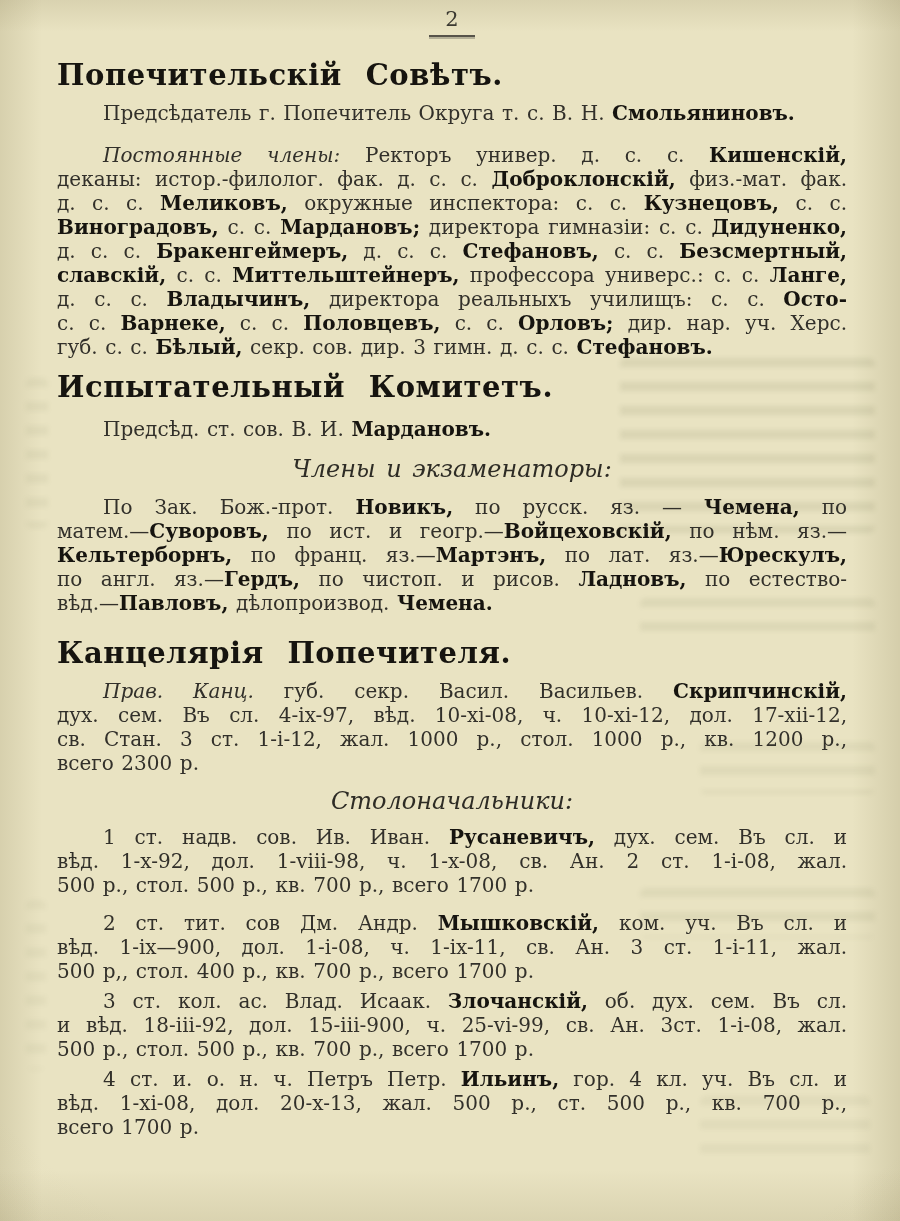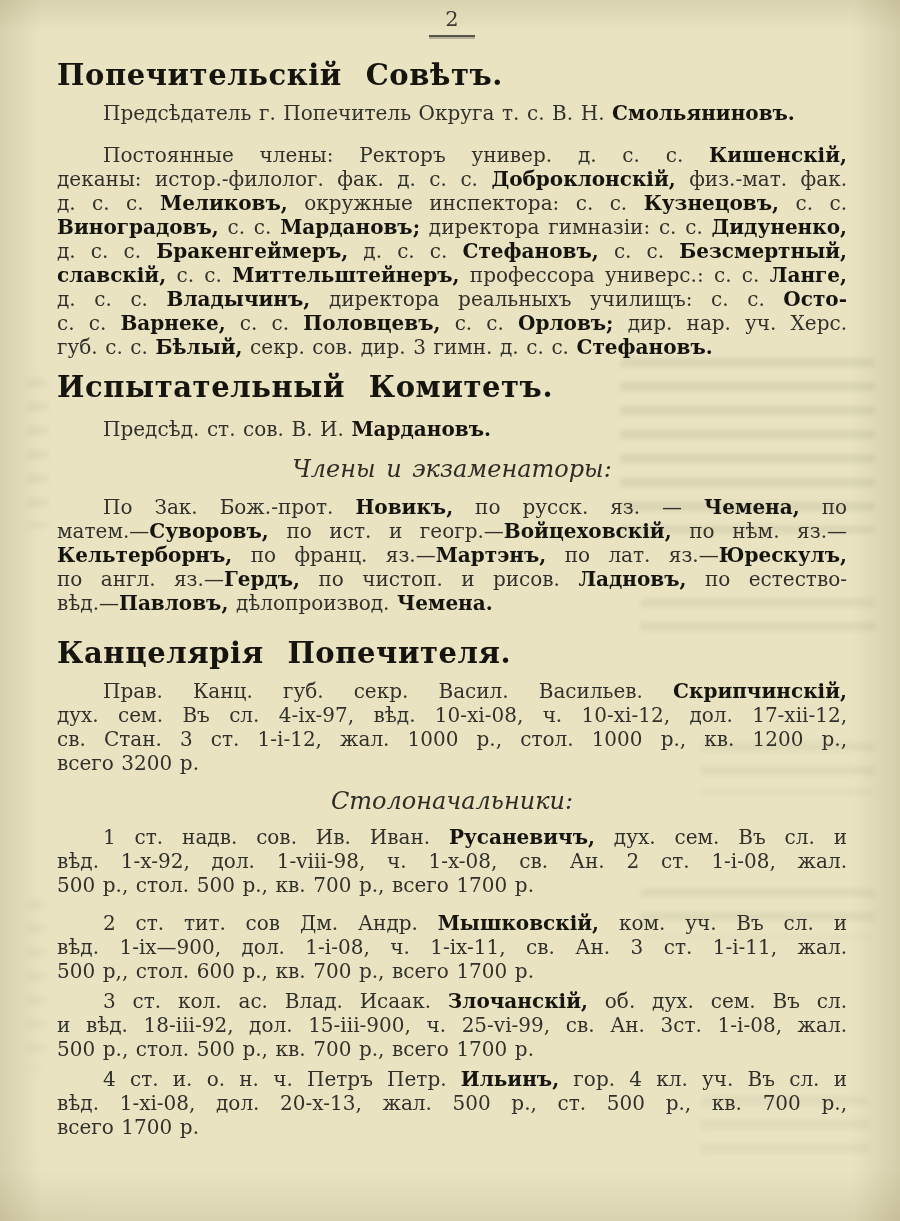--- a/index.html
+++ b/index.html
@@ -78,21 +78,21 @@
   .para.e4{margin-top:6px;}
 
   .line{
     text-align:justify;
     text-align-last:justify;
     word-spacing:.06em;
   }
   .line.last{text-align-last:left;}
   .line.indent{text-indent:46px;}
   .b{font-weight:bold;color:var(--ink-bold);}
-  .i{}
+  .i{font-style:italic;}
 </style>
 </head>
 <body>
 
 <div class="page">
   <div class="ghost g1"></div>
   <div class="ghost g2"></div>
   <div class="ghost g3"></div>
   <div class="ghost g4"></div>
   <div class="ghost g5"></div>
@@ -133,33 +133,33 @@
         <div class="line"><span class="b">Кельтерборнъ,</span><span> по франц. яз.—</span><span class="b">Мартэнъ,</span><span> по лат. яз.—</span><span class="b">Юрескулъ,</span></div>
         <div class="line"><span>по англ. яз.—</span><span class="b">Гердъ,</span><span> по чистоп. и рисов. </span><span class="b">Ладновъ,</span><span> по естество-</span></div>
         <div class="line last"><span>вѣд.—</span><span class="b">Павловъ,</span><span> дѣлопроизвод. </span><span class="b">Чемена.</span></div>
       </div>
 
     <h1 class="h">Канцелярія Попечителя.</h1>
     <div class="para p-chief">
         <div class="line indent"><span class="i">Прав. Канц.</span><span> губ. секр. Васил. Васильев. </span><span class="b">Скрипчинскій,</span></div>
         <div class="line"><span>дух. сем. Въ сл. 4-ix-97, вѣд. 10-xi-08, ч. 10-xi-12, дол. 17-xii-12,</span></div>
         <div class="line"><span>св. Стан. 3 ст. 1-i-12, жал. 1000 р., стол. 1000 р., кв. 1200 р.,</span></div>
-        <div class="line last"><span>всего 3200 р.</span></div>
+        <div class="line last"><span>всего 2300 р.</span></div>
       </div>
 
     <div class="subheading mt-clerks">Столоначальники:</div>
     <div class="para e1">
         <div class="line indent"><span>1 ст. надв. сов. Ив. Иван. </span><span class="b">Русаневичъ,</span><span> дух. сем. Въ сл. и</span></div>
         <div class="line"><span>вѣд. 1-x-92, дол. 1-viii-98, ч. 1-x-08, св. Ан. 2 ст. 1-i-08, жал.</span></div>
         <div class="line last"><span>500 р., стол. 500 р., кв. 700 р., всего 1700 р.</span></div>
       </div>
     <div class="para e2">
         <div class="line indent"><span>2 ст. тит. сов Дм. Андр. </span><span class="b">Мышковскій,</span><span> ком. уч. Въ сл. и</span></div>
         <div class="line"><span>вѣд. 1-ix—900, дол. 1-i-08, ч. 1-ix-11, св. Ан. 3 ст. 1-i-11, жал.</span></div>
-        <div class="line last"><span>500 р,, стол. 600 р., кв. 700 р., всего 1700 р.</span></div>
+        <div class="line last"><span>500 р,, стол. 400 р., кв. 700 р., всего 1700 р.</span></div>
       </div>
     <div class="para e3">
         <div class="line indent"><span>3 ст. кол. ас. Влад. Исаак. </span><span class="b">Злочанскій,</span><span> об. дух. сем. Въ сл.</span></div>
         <div class="line"><span>и вѣд. 18-iii-92, дол. 15-iii-900, ч. 25-vi-99, св. Ан. 3ст. 1-i-08, жал.</span></div>
         <div class="line last"><span>500 р., стол. 500 р., кв. 700 р., всего 1700 р.</span></div>
       </div>
     <div class="para e4">
         <div class="line indent"><span>4 ст. и. о. н. ч. Петръ Петр. </span><span class="b">Ильинъ,</span><span> гор. 4 кл. уч. Въ сл. и</span></div>
         <div class="line"><span>вѣд. 1-xi-08, дол. 20-x-13, жал. 500 р., ст. 500 р., кв. 700 р.,</span></div>
         <div class="line last"><span>всего 1700 р.</span></div>

